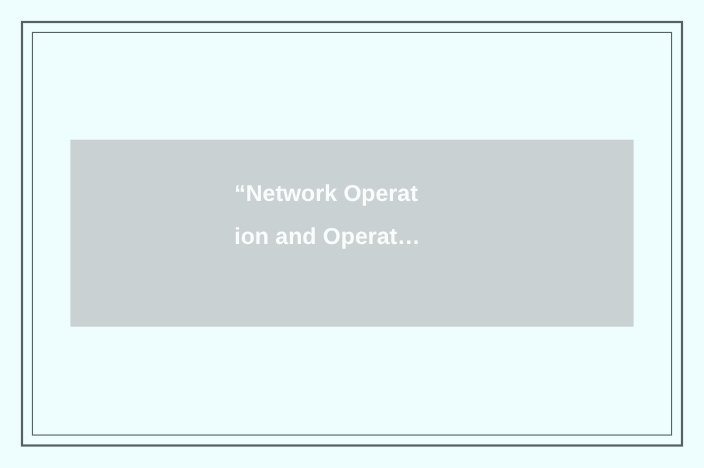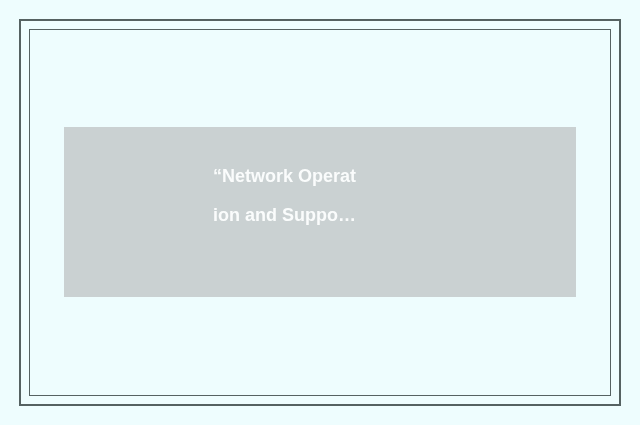--- a/index.html
+++ b/index.html
@@ -49,32 +49,32 @@
     top: 127px;
     width: 512px;
     height: 170px;
     background: var(--thumb-bg);
   }
   .thumb-title {
     position: absolute;
     left: 149px;
     top: 30px;
     font-weight: bold;
-    font-size: 18px;
+    font-size: 21px;
     line-height: 39px;
     color: var(--title-text);
     white-space: nowrap;
     letter-spacing: 0px;
   }
 </style>
 </head>
 <body>
 
 <div class="canvas">
   <div class="frame-outer"></div>
   <div class="frame-inner"></div>
   <div class="thumb">
     <div class="thumb-title">
       <div>“Network Operat</div>
-      <div>ion and Suppo…</div>
+      <div>ion and Operat…</div>
     </div>
   </div>
 </div>
 
 </body></html>

